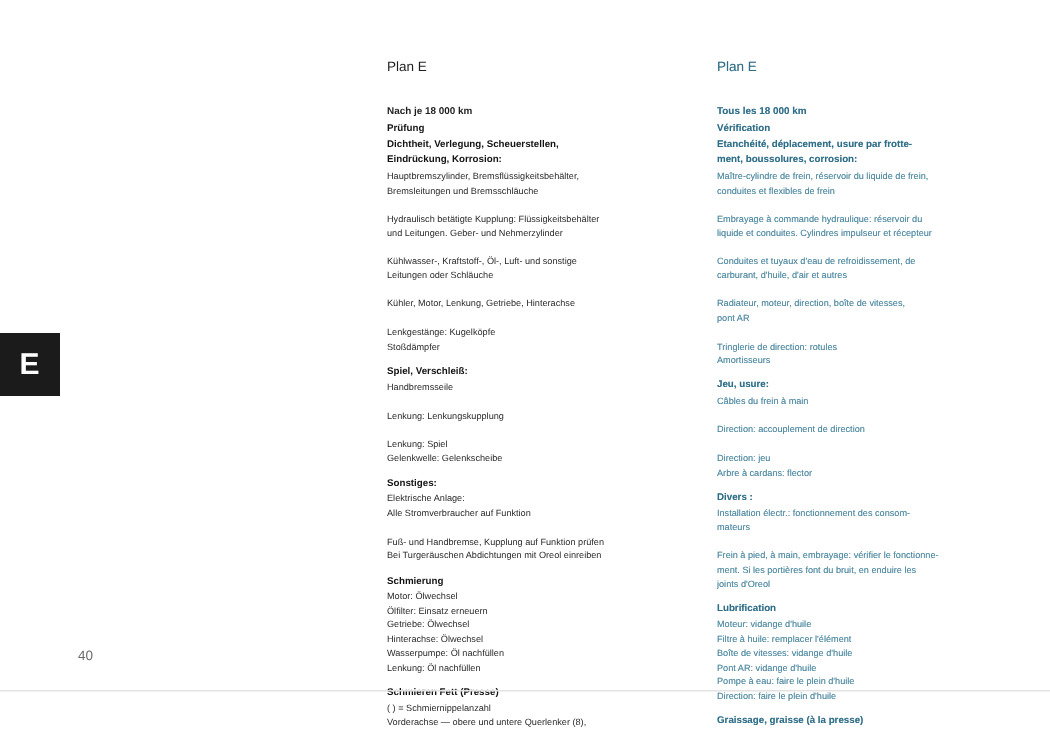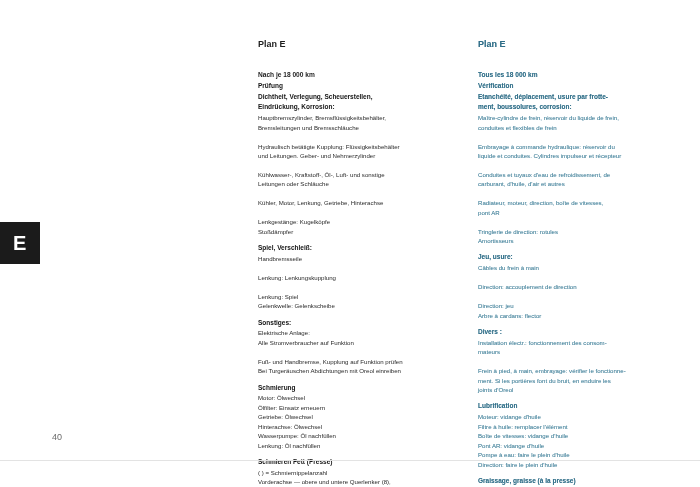--- a/index.html
+++ b/index.html
@@ -61,21 +61,21 @@
     color: #2a2a2a;
   }
   .col-right {
     left: 478px;
     width: 200px;
     color: #3d7b93;
   }
 
   .col-title {
     font-size: 9px;
-    font-weight: bold;
+    font-weight: normal;
     margin: 0 0 18px 0;
   }
   .col-left .col-title { color: #1e1e1e; }
   .col-right .col-title { color: #2f6e88; }
 
   .col-sub {
     font-size: 6.6px;
     font-weight: bold;
     margin: 0 0 1px 0;
   }

